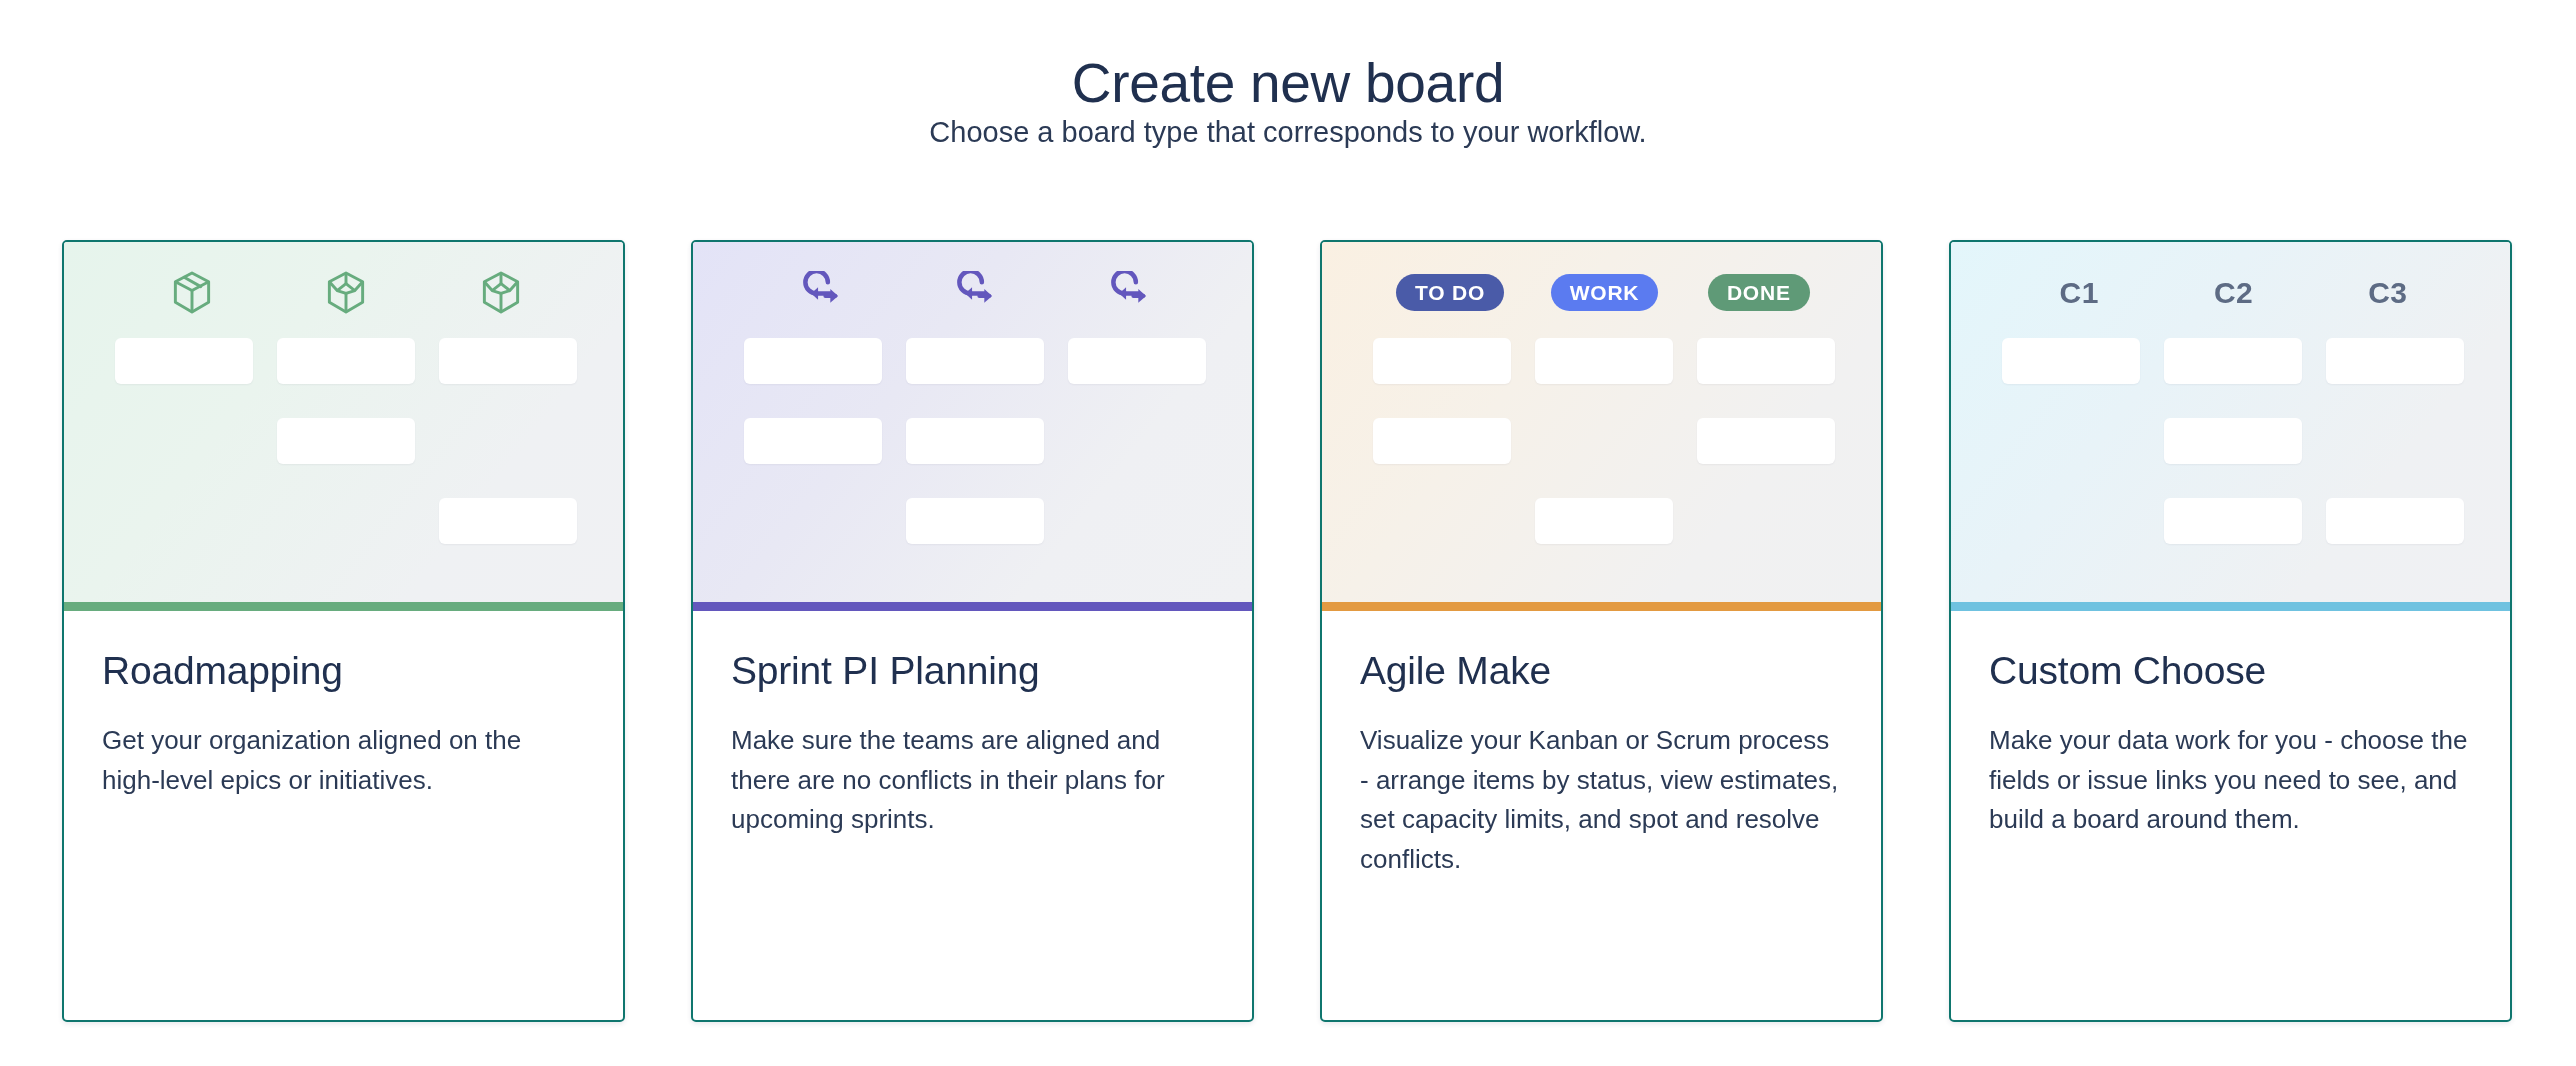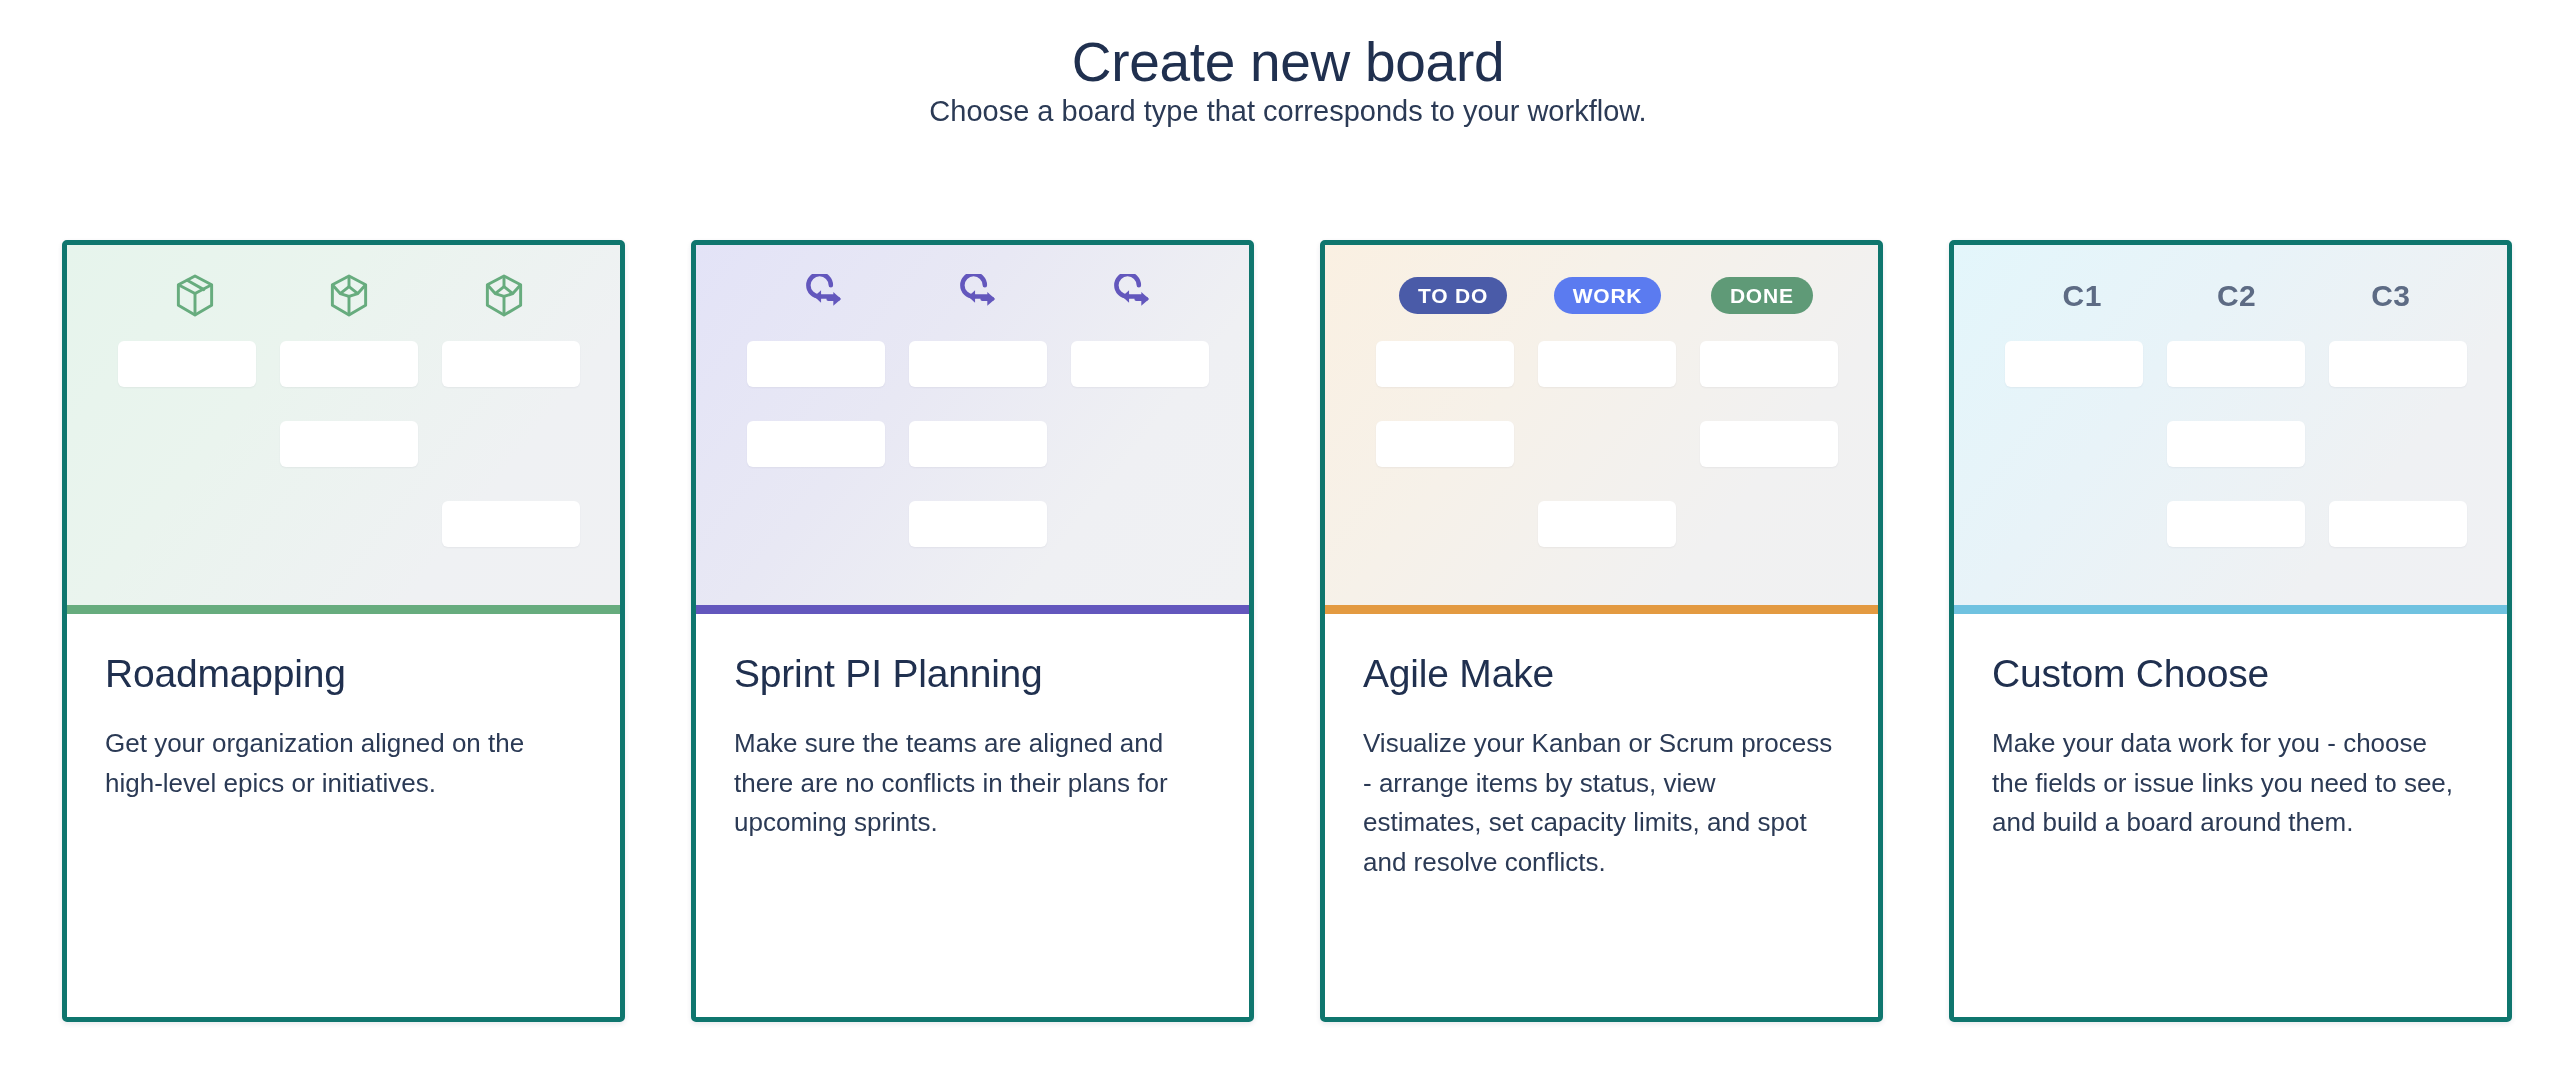--- a/index.html
+++ b/index.html
@@ -22,21 +22,21 @@
   
   .header {
     position: absolute;
     top: 0;
     left: 0;
     width: 2576px;
     text-align: center;
   }
 
   .page-title {
-    margin-top: 32px;
+    margin-top: 53px;
     font-size: 55px;
     font-weight: 400;
     color: #20304f;
     letter-spacing: -0.3px;
     line-height: 1.12;
   }
 
   .page-subtitle {
     font-size: 29px;
     font-weight: 400;
@@ -50,21 +50,21 @@
     top: 240px;
     left: 62px;
     display: flex;
     gap: 66px;
   }
 
   .board-card {
     width: 563px;
     height: 782px;
     background: #ffffff;
-    border: 5px solid #0f766e;
+    border: 2px solid #0f766e;
     border-radius: 5px;
     box-shadow: 0 2px 5px rgba(40, 50, 80, 0.10);
     display: flex;
     flex-direction: column;
     overflow: hidden;
   }
 
   
   .card-preview {
     position: relative;

